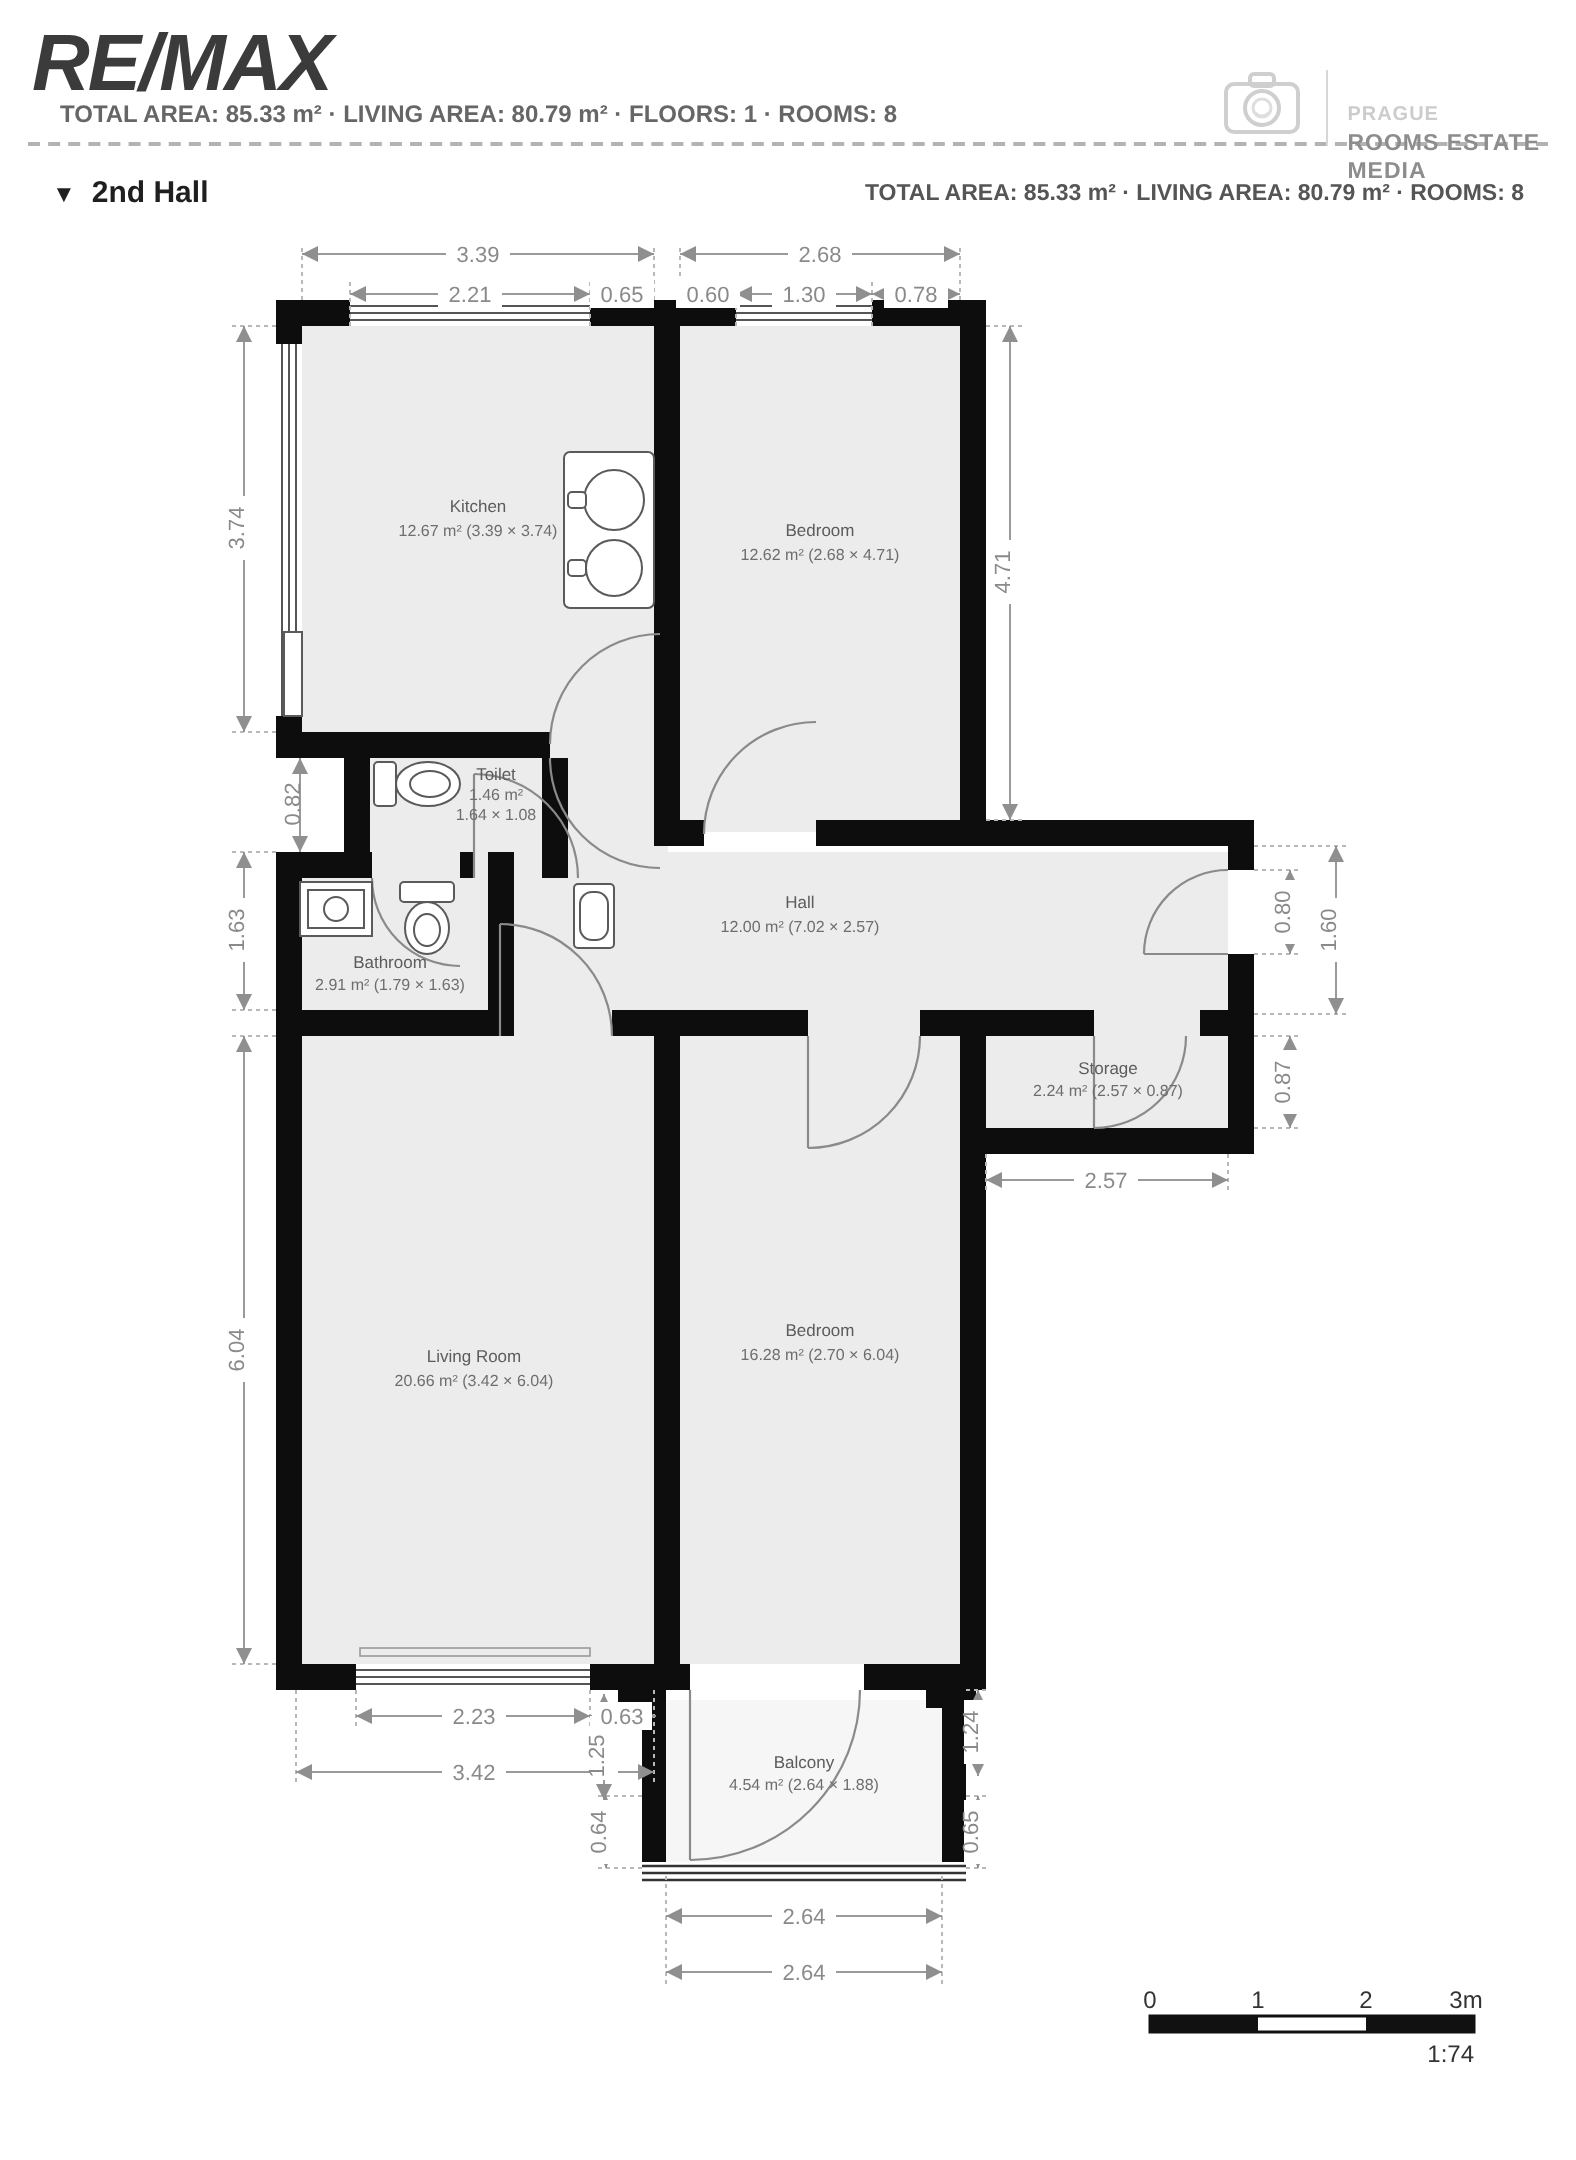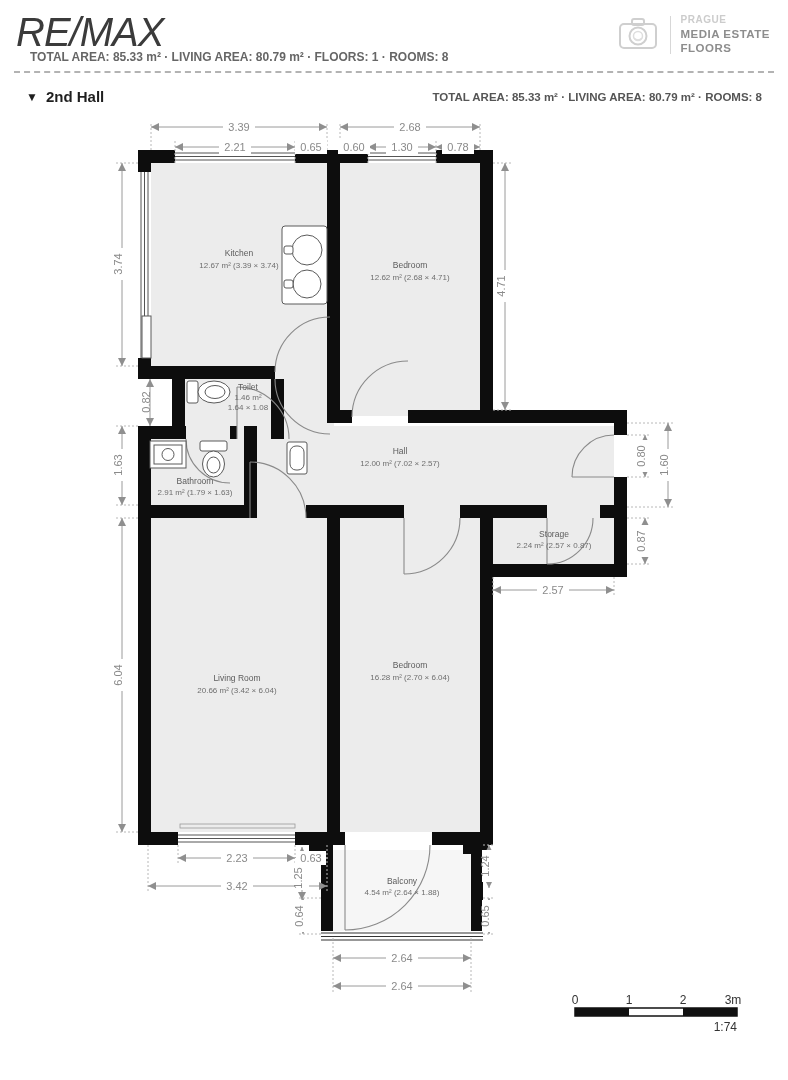--- a/index.html
+++ b/index.html
@@ -1,21 +1,21 @@
 <!DOCTYPE html>
 <html><head>
 <meta charset="utf-8">
 <style>
   html,body{margin:0;padding:0;background:#fff;}
   body{width:788px;height:1080px;position:relative;font-family:"Liberation Sans",sans-serif;overflow:hidden;}
-  .brand{position:absolute;top:10px;left:16px;font-size:40px;font-weight:400;font-style:italic;color:#3b3b3b;letter-spacing:-1px;z-index:3;}
+  .brand{position:absolute;top:10px;left:16px;font-size:40px;font-weight:700;font-style:italic;color:#3b3b3b;letter-spacing:-1px;z-index:3;}
   .hdr-stats{position:absolute;top:50px;left:30px;font-size:12px;font-weight:bold;color:#666;z-index:2;white-space:nowrap;}
   .media-logo{position:absolute;top:14px;right:18px;display:flex;align-items:center;gap:10px;z-index:3;}
   .media-sep{width:1px;height:38px;background:#d7d7d7;}
-  .media-txt{display:flex;flex-direction:column;line-height:1.25;}
+  .media-txt{display:flex;flex-direction:column;line-height:1.25;margin-top:38px;}
   .media-txt .l1{font-size:10px;color:#cccccc;font-weight:bold;letter-spacing:.5px;}
   .media-txt .l2,.media-txt .l3{font-size:11.5px;color:#8d8d8d;font-weight:bold;letter-spacing:.5px;}
   .dash-line{position:absolute;top:71px;left:14px;right:14px;border-top:2px dashed #b3b3b3;}
   .floor-row{position:absolute;top:88px;left:26px;right:26px;display:flex;justify-content:space-between;align-items:center;z-index:3;}
   .floor-title{display:flex;align-items:center;gap:8px;font-size:15px;font-weight:bold;color:#1f1f1f;}
   .tri{font-size:12px;color:#1f1f1f;}
   .floor-stats{font-size:11.5px;font-weight:bold;color:#555;}
   svg.plan{position:absolute;left:0;top:0;z-index:1;}
   svg text{font-family:"Liberation Sans",sans-serif;}
   .roomname{font-size:8.5px;fill:#5c5c5c;}
@@ -35,22 +35,22 @@
       <rect x="4" y="10" width="36" height="24" rx="4" fill="none" stroke="#cfcfcf" stroke-width="2"></rect>
       <rect x="16" y="5" width="12" height="6" rx="2" fill="none" stroke="#cfcfcf" stroke-width="2"></rect>
       <circle cx="22" cy="22" r="8.5" fill="none" stroke="#cfcfcf" stroke-width="2"></circle>
       <circle cx="22" cy="22" r="4.5" fill="none" stroke="#dedede" stroke-width="1.5"></circle>
       <path d="M18,24 q4,4 8,0" fill="none" stroke="#dedede" stroke-width="1.5"></path>
     </svg>
   </span>
   <span class="media-sep"></span>
   <span class="media-txt">
     <span class="l1">PRAGUE</span>
-    <span class="l2">MEDIA ESTATE</span>
-    <span class="l3">FLOORS</span>
+    <span class="l2">ROOMS ESTATE</span>
+    <span class="l3">MEDIA</span>
   </span>
 </div>
 
 <div class="dash-line"></div>
 
 <div class="floor-row">
   <span class="floor-title">
     <span class="tri">▼</span>
     <span>2nd Hall</span>
   </span>

